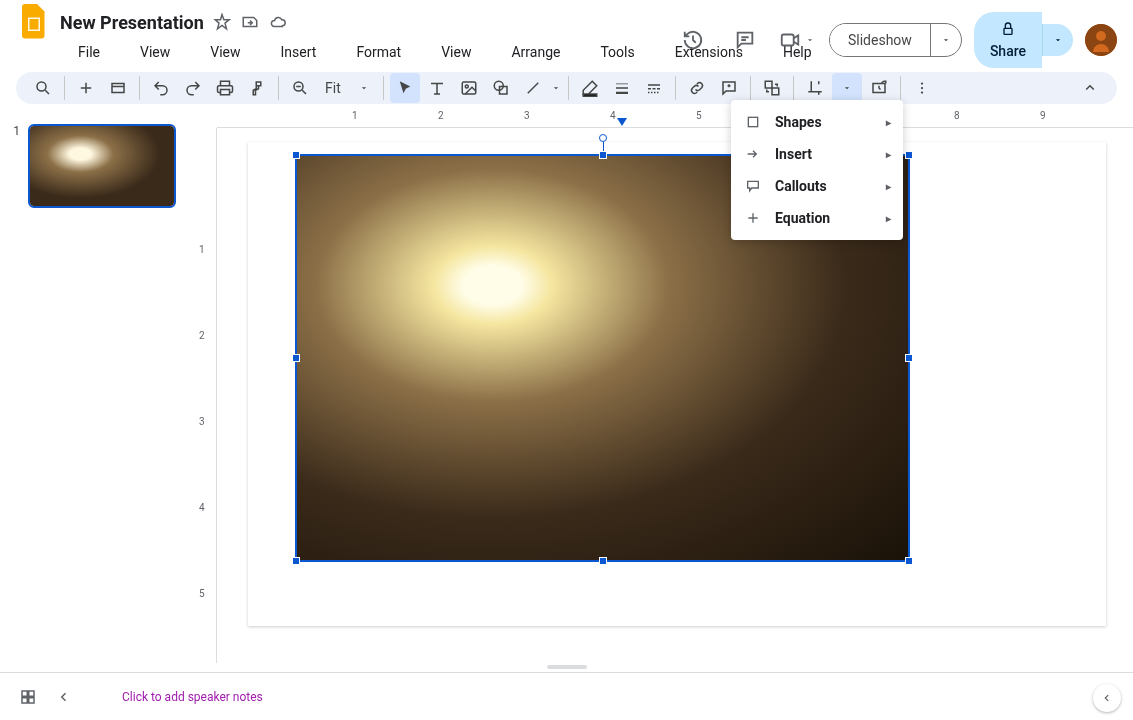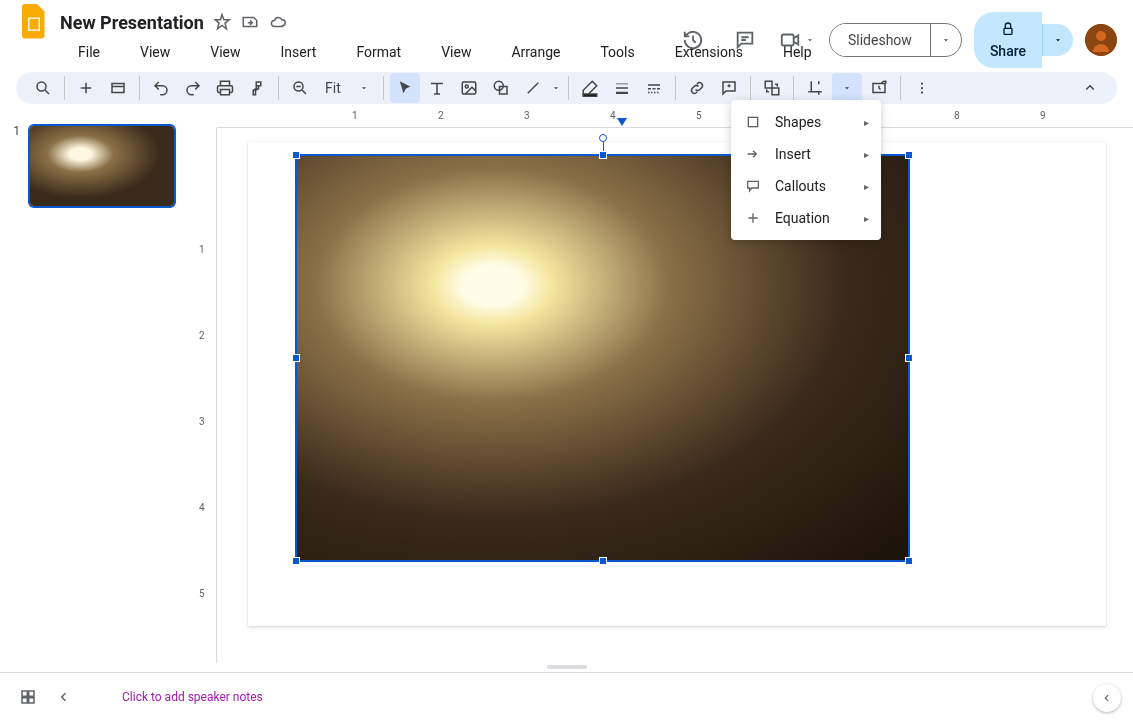--- a/index.html
+++ b/index.html
@@ -57,21 +57,21 @@
     .sel-handle.tr { top: -5px; right: -5px; }
     .sel-handle.bl { bottom: -5px; left: -5px; }
     .sel-handle.br { bottom: -5px; right: -5px; }
     .sel-handle.tm { top: -5px; left: 50%; margin-left: -4px; }
     .sel-handle.bm { bottom: -5px; left: 50%; margin-left: -4px; }
     .sel-handle.ml { top: 50%; left: -5px; margin-top: -4px; }
     .sel-handle.mr { top: 50%; right: -5px; margin-top: -4px; }
     .rotate-handle { position: absolute; top: -22px; left: 50%; margin-left: -4px; width: 8px; height: 8px; border-radius: 4px; border: 1px solid #0b57d0; background: #fff; }
     .rotate-line { position: absolute; top: -14px; left: 50%; width: 1px; height: 12px; background: #0b57d0; }
     
-    .dropdown-menu { position: absolute; top: 100px; left: 731px; width: 150px; background: #fff; border-radius: 4px; box-shadow: 0 2px 10px rgba(0,0,0,0.2); padding: 6px 0; z-index: 100; }
+    .dropdown-menu { position: absolute; top: 100px; left: 731px; width: 172px; background: #fff; border-radius: 4px; box-shadow: 0 2px 10px rgba(0,0,0,0.2); padding: 6px 0; z-index: 100; font-weight: bold; }
     .dropdown-item { display: flex; align-items: center; padding: 6px 12px; font-size: 14px; color: #202124; cursor: pointer; gap: 12px; }
     .dropdown-icon { width: 20px; height: 20px; display: flex; align-items: center; justify-content: center; color: #5f6368; }
     .submenu-arrow { margin-left: auto; color: #5f6368; font-size: 10px; }
     
     .notes-area { position: absolute; bottom: 0; left: 0; right: 0; height: 48px; border-top: 1px solid #dadce0; display: flex; align-items: center; }
     .notes-handle { position: absolute; top: -8px; left: 50%; margin-left: -20px; width: 40px; height: 4px; background: #dadce0; border-radius: 2px; cursor: ns-resize; }
     .notes-left { display: flex; align-items: center; gap: 12px; padding: 0 16px; }
     .grid-view-btn { width: 24px; height: 24px; display: flex; align-items: center; justify-content: center; color: #5f6368; cursor: pointer; }
     .notes-collapse { width: 24px; height: 24px; display: flex; align-items: center; justify-content: center; color: #5f6368; cursor: pointer; }
     .notes-placeholder { flex: 1; color: #a21caf; font-size: 12px; padding-left: 30px; }

